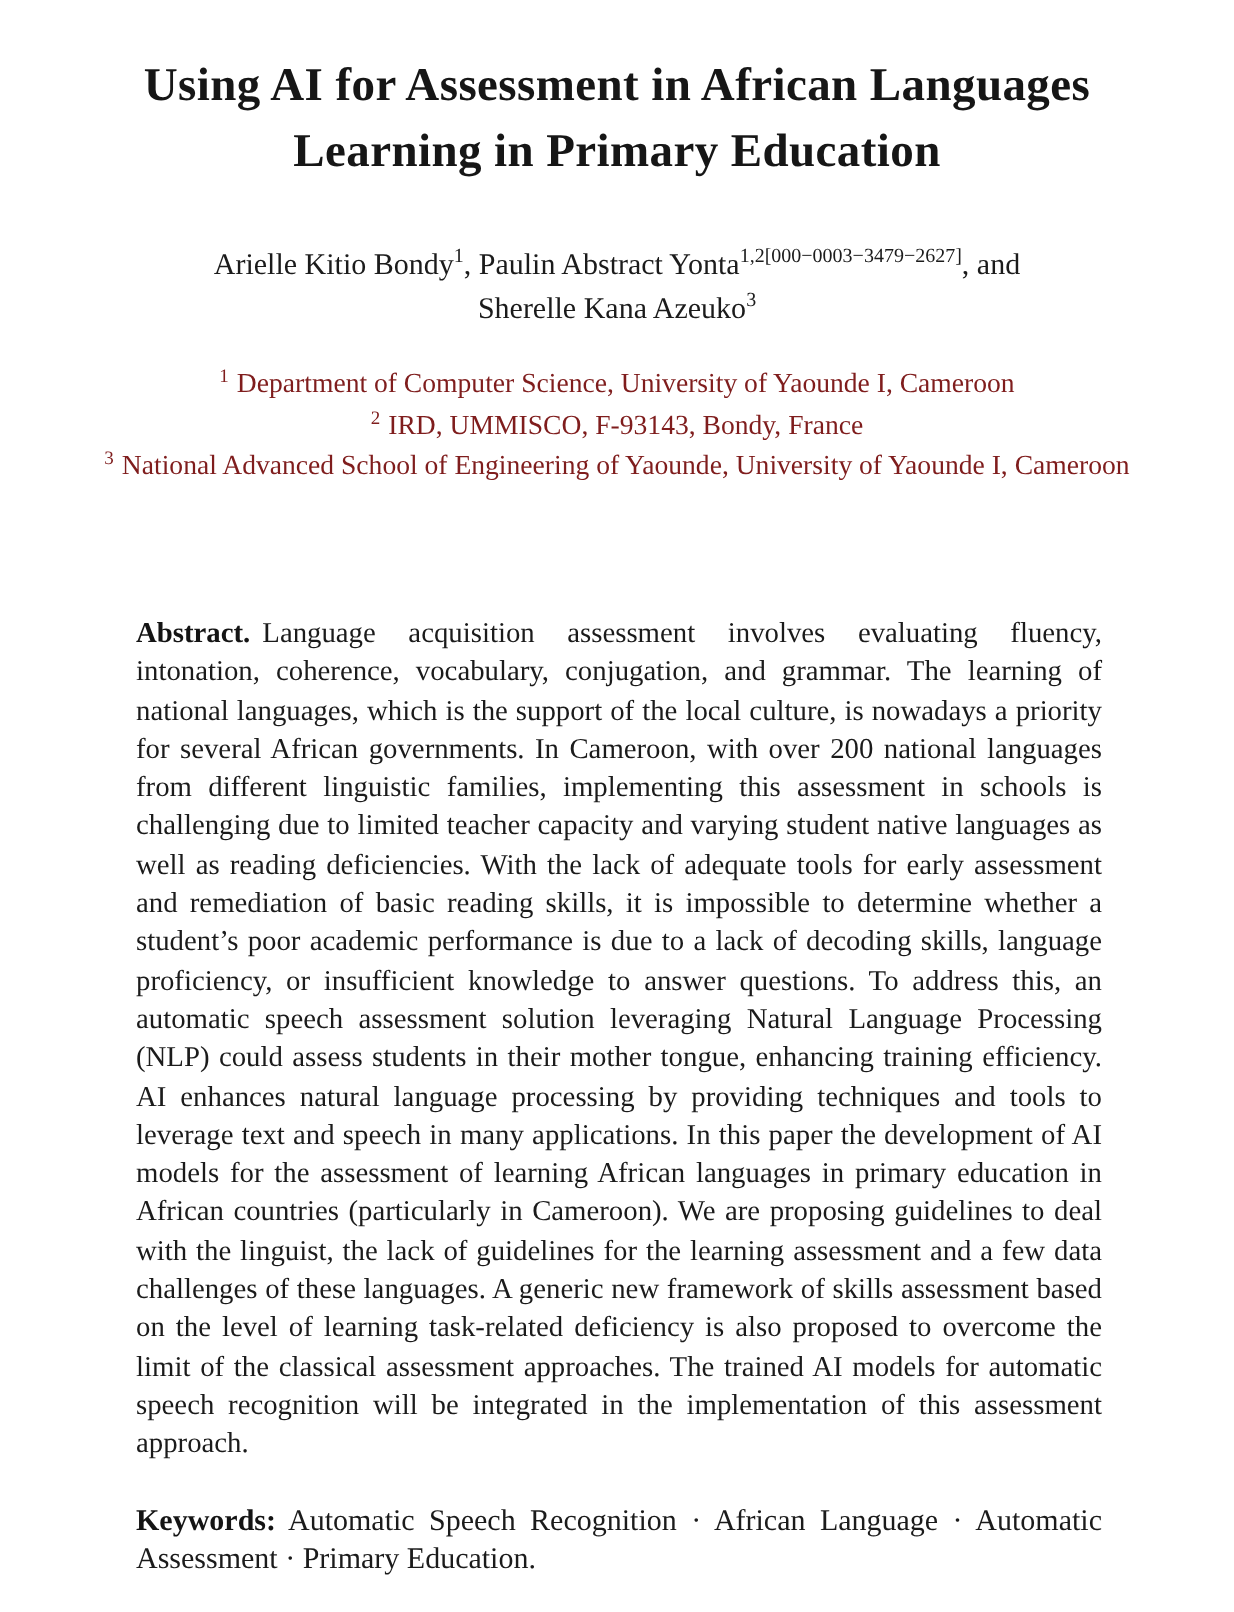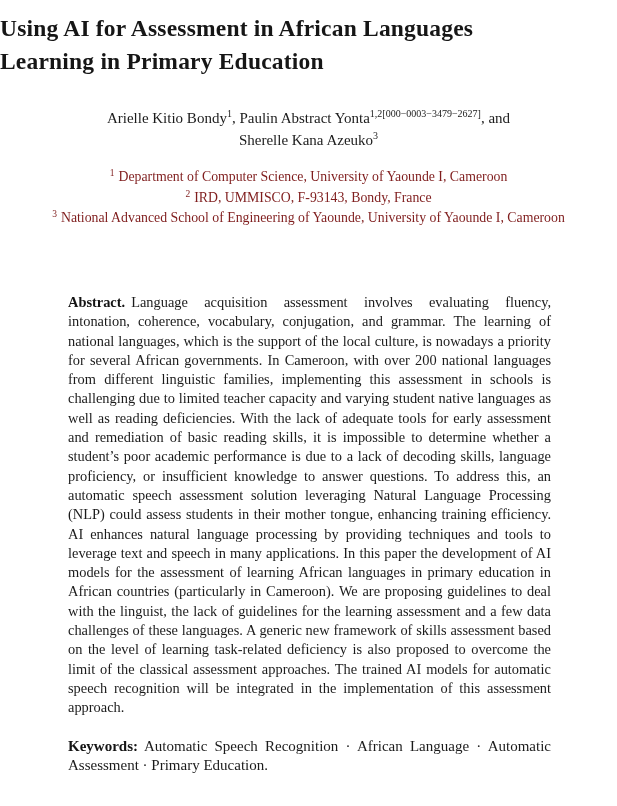--- a/index.html
+++ b/index.html
@@ -11,22 +11,22 @@
     position: relative;
     width: 617px;
     height: 806px;
     background: #ffffff;
     color: #1b1b1b;
     font-family: "Liberation Serif", "DejaVu Serif", serif;
     overflow: hidden;
   }
   .title {
     margin: 0;
-    padding-top: 12px;
-    text-align: left;
+    padding-top: 27px;
+    text-align: center;
     font-size: 23.5px;
     font-weight: bold;
     line-height: 33px;
     letter-spacing: 0.2px;
     color: #161616;
   }
   .authors {
     margin-top: 29px;
     text-align: center;
     font-size: 15px;
@@ -48,21 +48,21 @@
   }
   .affiliations .aff-line sup {
     font-size: 9.5px;
     line-height: 0;
     vertical-align: 5px;
     margin-right: 4px;
   }
   .abstract-block {
     position: absolute;
     left: 68px;
-    top: 293px;
+    top: 308px;
     width: 483px;
     font-size: 14.4px;
     line-height: 19.3px;
     text-align: justify;
     color: #1b1b1b;
   }
   .keywords-block {
     margin-top: 19px;
     font-size: 15px;
     line-height: 19.3px;

